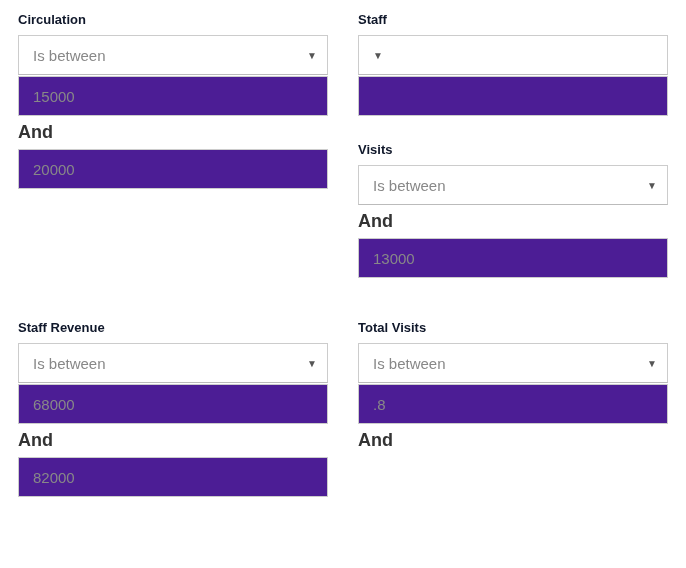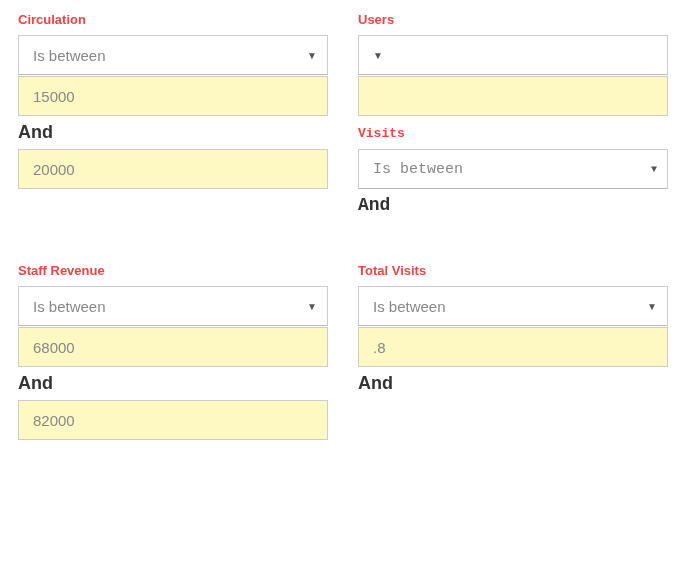--- a/index.html
+++ b/index.html
@@ -16,21 +16,21 @@
     gap: 30px;
     margin-bottom: 42px;
   }
   .col {
     flex: 1;
     min-width: 0;
   }
   .field-label {
     font-size: 13px;
     font-weight: 700;
-    color: #ef4444;
+    color: #0f172a;
     margin-bottom: 8px;
   }
   .mid-label {
     font-size: 18px;
     font-weight: 700;
     color: #333;
     margin: 6px 0 6px 0;
   }
   .select {
     width: 100%;
@@ -48,21 +48,21 @@
     margin-bottom: 1px;
   }
   .select .caret {
     font-size: 10px;
     color: #555;
   }
   .input {
     width: 100%;
     height: 40px;
     border: 1px solid #ccc;
-    background: #fef9c3;
+    background: #4c1d95;
     padding: 0 14px;
     color: #888;
     font-size: 15px;
     font-family: inherit;
     outline: none;
     display: block;
     border-radius: 0;
   }
 </style>
 </head>
@@ -75,34 +75,35 @@
       <span>Is between</span>
       <span class="caret">▼</span>
     </div>
     <input class="input" type="text" value="15000" style="">
     <div class="mid-label">And</div>
     <input class="input" type="text" value="20000" style="">
   </div>
 
   <div class="col">
     <div>
-      <div class="field-label">Users</div>
+      <div class="field-label">Staff</div>
       <div class="select">
         <span class="caret">▼</span>
       </div>
       <input class="input" type="text" value="" style="">
     </div>
 
-    <div style="margin-top:10px;font-family:Liberation Mono, monospace;">
+    <div style="margin-top:26px;">
       <div class="field-label">Visits</div>
       <div class="select">
         <span>Is between</span>
         <span class="caret">▼</span>
       </div>
       <div class="mid-label">And</div>
+      <input class="input" type="text" value="13000" style="">
     </div>
   </div>
 </div>
 
 <div class="row" style="margin-bottom:10px;">
   <div class="col">
     <div class="field-label">Staff Revenue</div>
     <div class="select">
       <span>Is between</span>
       <span class="caret">▼</span>

